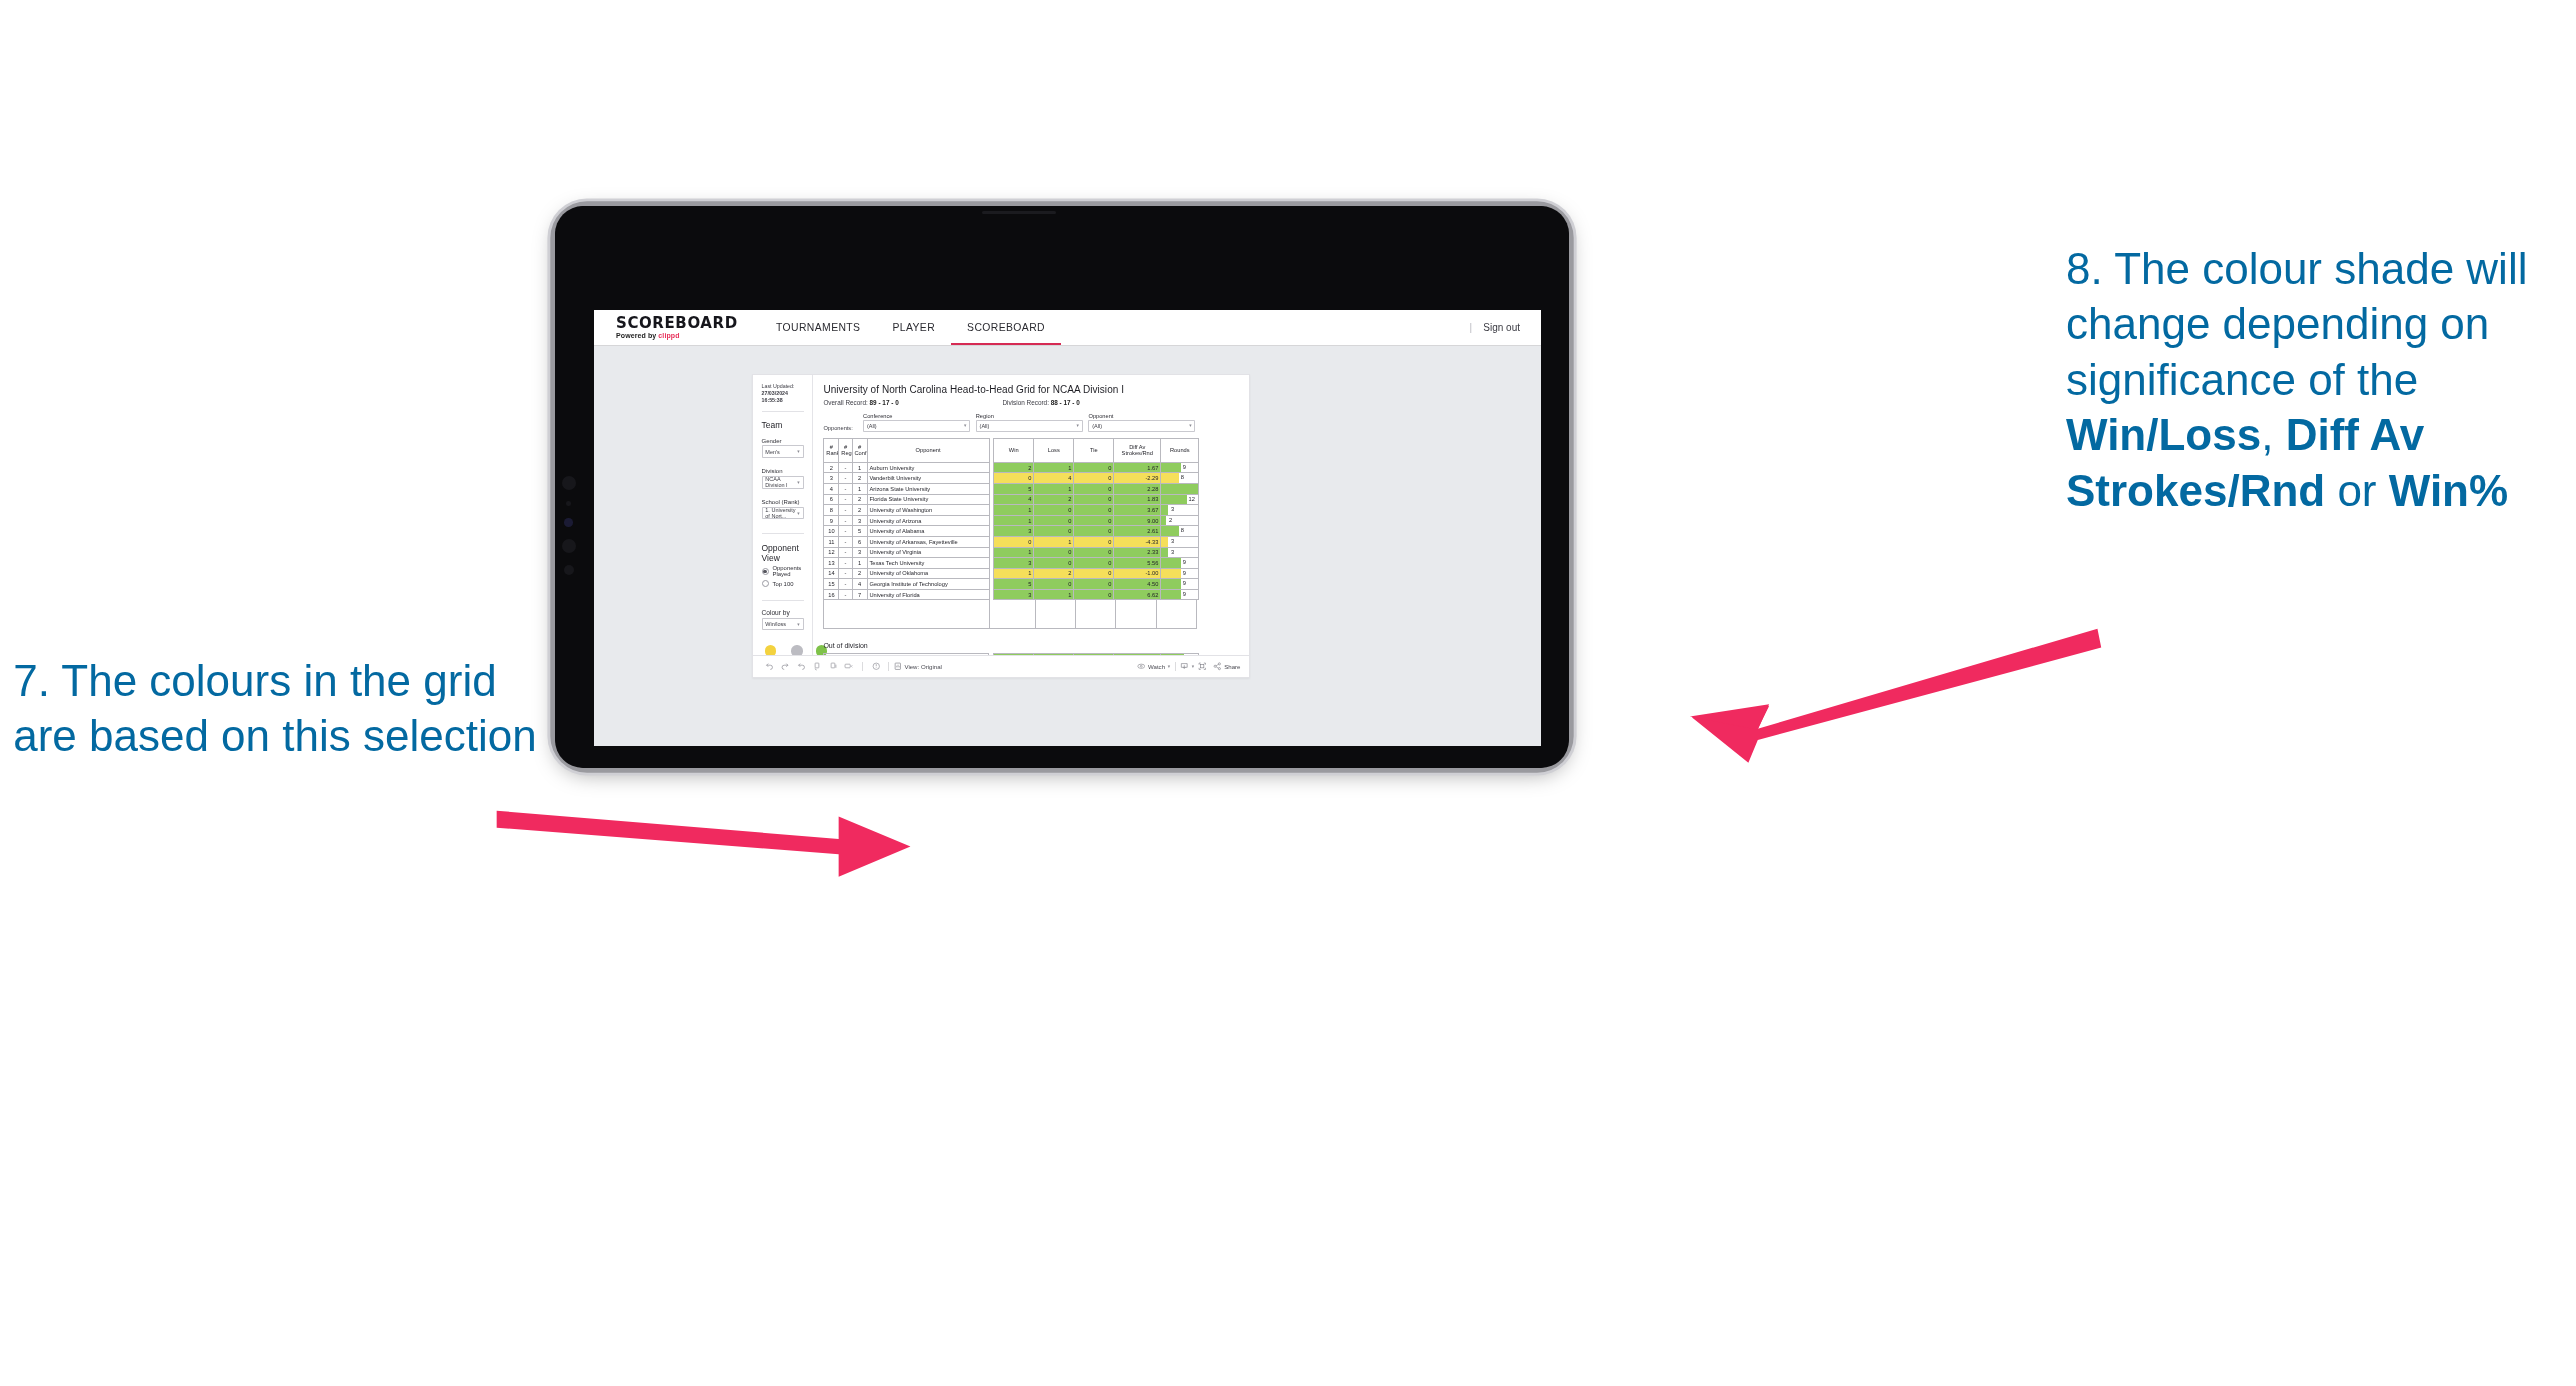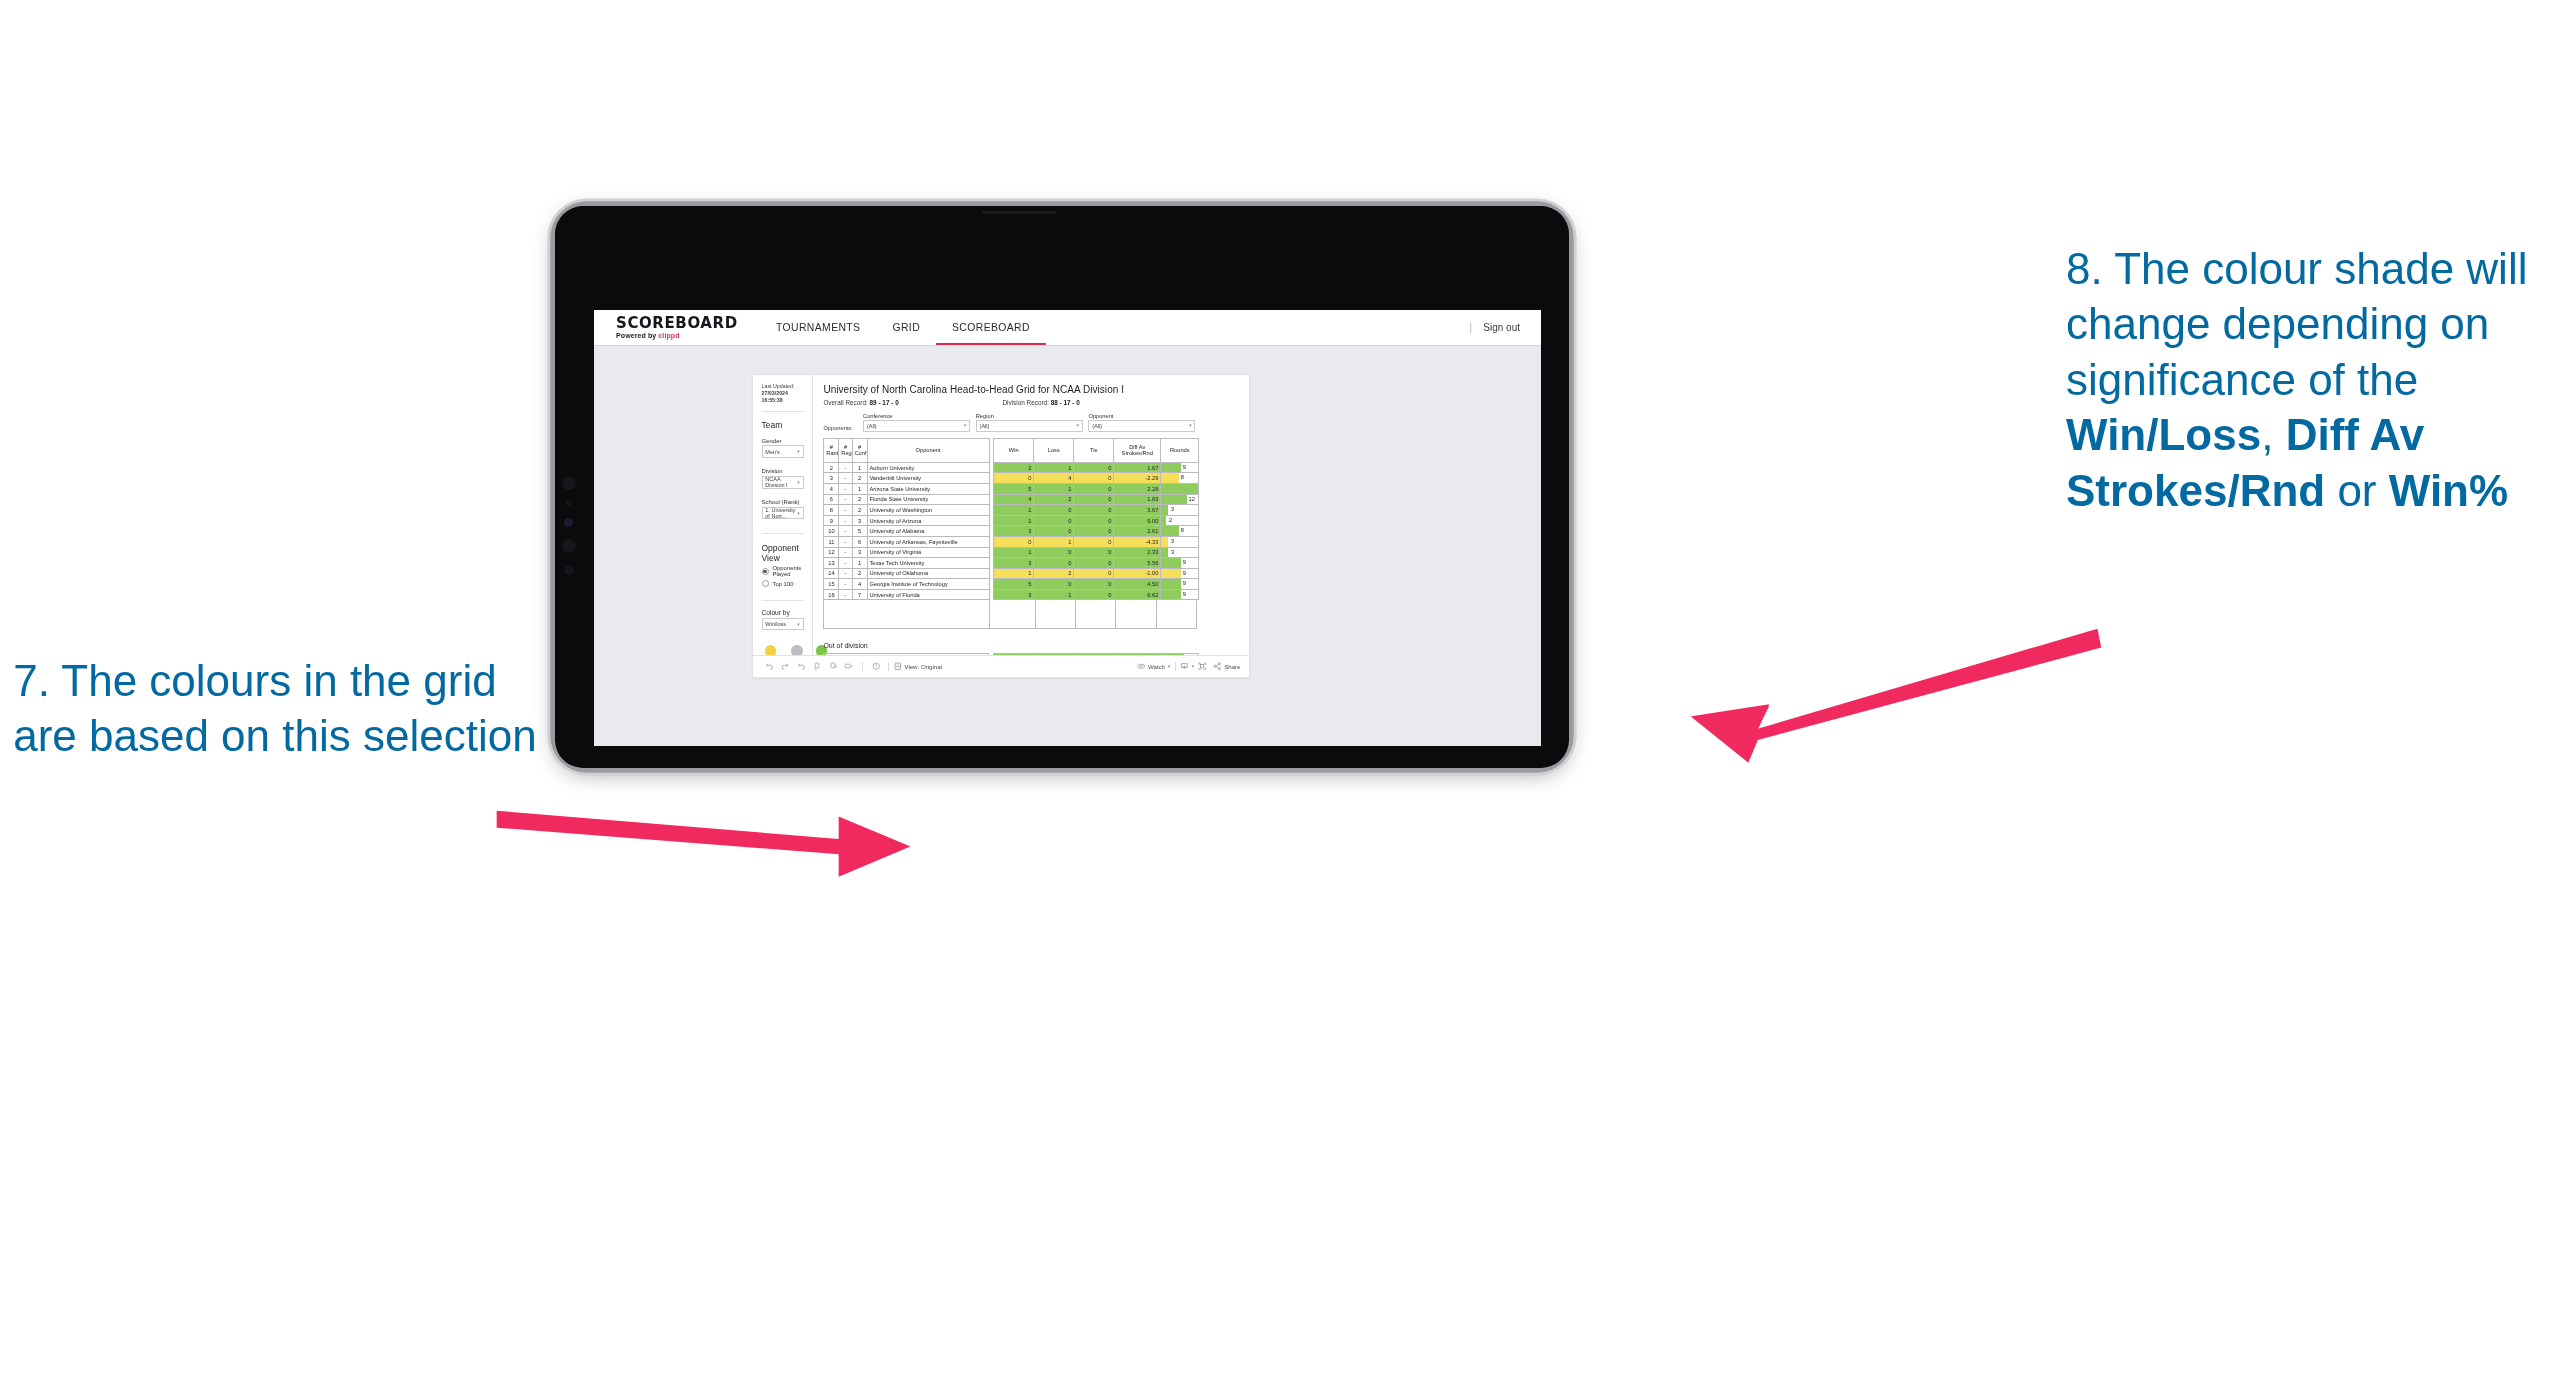--- a/index.html
+++ b/index.html
@@ -181,21 +181,21 @@
 
       <div id="appbar">
         <div class="brand">
           <div class="brand-title">SCOREBOARD</div>
           <div class="brand-sub">
             <span>Powered by </span><i>clippd</i>
           </div>
         </div>
         <nav class="topnav">
           <a>TOURNAMENTS</a>
-          <a>GRID</a>
+          <a>PLAYER</a>
           <a class="active">SCOREBOARD</a>
         </nav>
         <div class="signout">
           <span class="sep">|</span>
           <span>Sign out</span>
         </div>
       </div>
 
 
       <div id="canvas">

